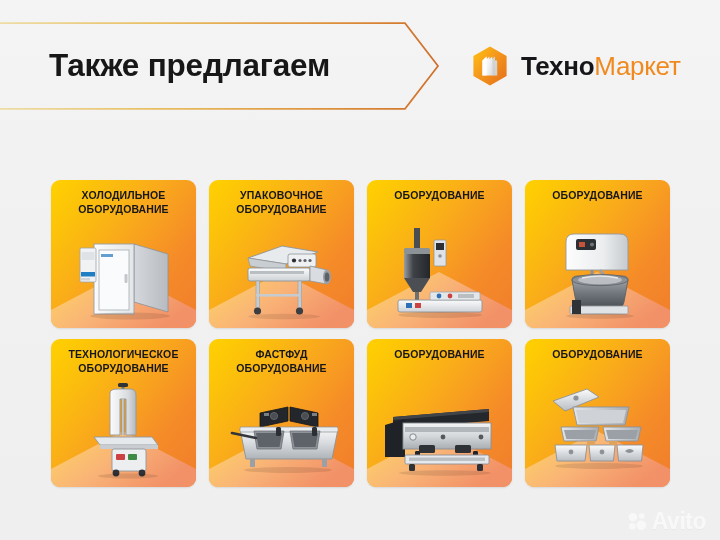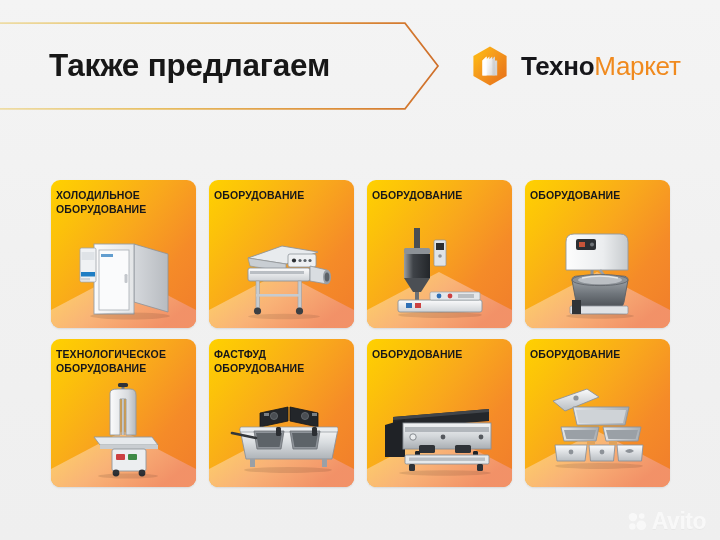--- a/index.html
+++ b/index.html
@@ -124,20 +124,21 @@
   }
   .card .floor svg { display:block; width:100%; height:100%; }
 
   .card-label {
     position: absolute;
     left: 0;
     top: 9px;
     width: 100%;
     padding: 0 5px;
     box-sizing: border-box;
+    text-align: center;
     font-size: 10.5px;
     font-weight: 700;
     line-height: 13.5px;
     letter-spacing: 0.1px;
     color: #17171a;
     text-transform: uppercase;
     z-index: 3;
     font-family: "Liberation Sans", "DejaVu Sans", sans-serif;
   }
   .card-label span { display: block; }
@@ -293,20 +294,21 @@
               <linearGradient id="fl2" x1="0" y1="0" x2="1" y2="0.5">
             <stop offset="0%" stop-color="#ffd966"></stop>
                 <stop offset="55%" stop-color="#f9b47a"></stop>
                 <stop offset="100%" stop-color="#f2926a"></stop>
           </linearGradient>
             </defs>
           <path d="M0 62 L0 44 L72 6 L145 44 L145 62 Z" fill="url(#fl2)" opacity="0.96"></path>
         </svg>
       </div>
       <div class="card-label">
+        <span>УПАКОВОЧНОЕ</span>
         <span>ОБОРУДОВАНИЕ</span>
       </div>
       <div class="card-art">
         <svg width="112" height="92" viewBox="0 0 112 92">
           <defs>
             <linearGradient id="pk-body" x1="0" y1="0" x2="0" y2="1">
               <stop offset="0%" stop-color="#fdfdfd"></stop>
                 <stop offset="100%" stop-color="#cdd1d5"></stop>
             </linearGradient>
           </defs>

